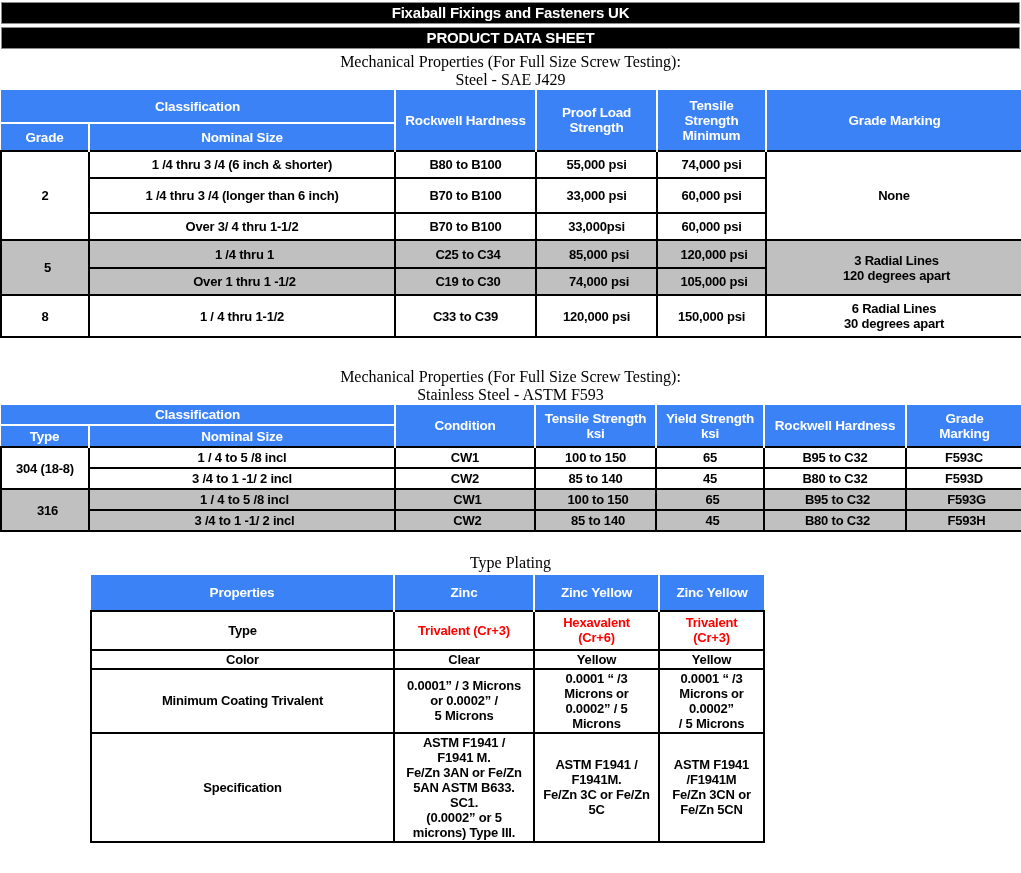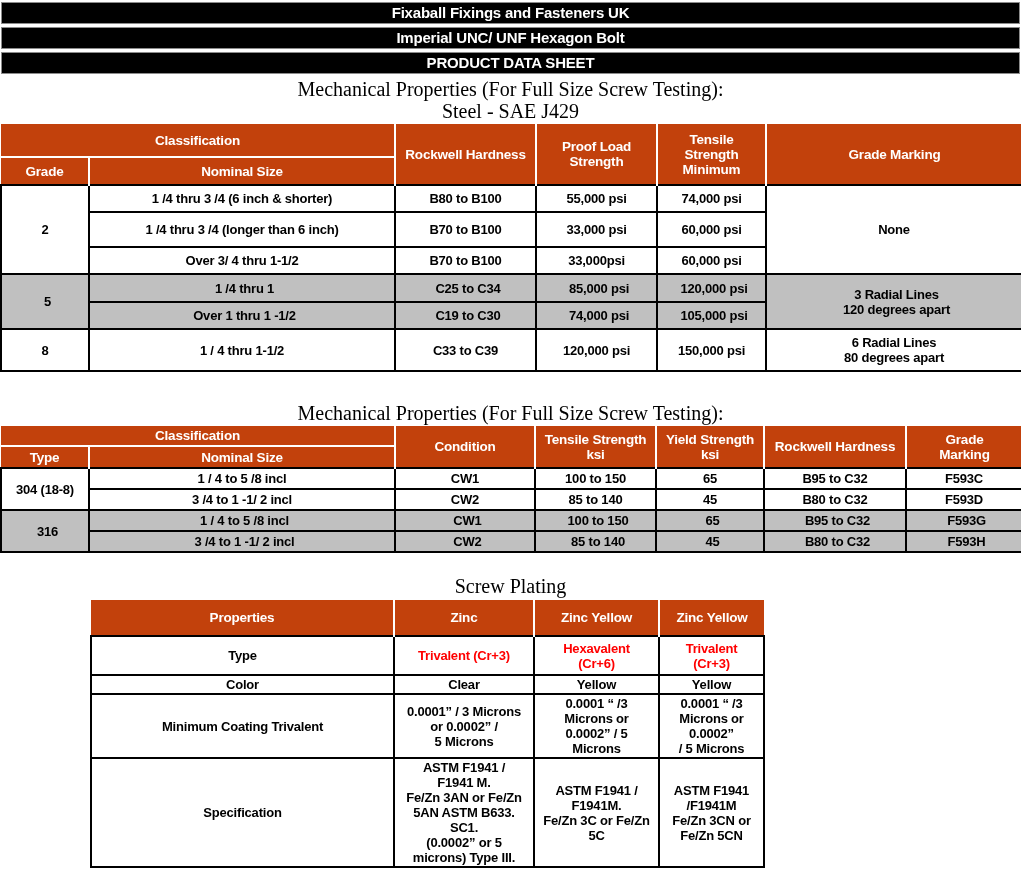--- a/index.html
+++ b/index.html
@@ -15,37 +15,37 @@
     background:#000; color:#fff;
     border:1px solid #8c8c8c;
     height:20px; line-height:20px;
     text-align:center; font-weight:bold; font-size:15px;
     letter-spacing:-0.2px;
     margin:0 1px 3px 1px;
   }
   
   .sect-title {
     font-family:"Liberation Serif", serif;
-    font-size:20px; line-height:1.1;
+    font-size:16px; line-height:1.1;
     text-align:center; margin:0;
   }
   .mt-gap1 { margin-top:4px; }
   .mt-gap2 { margin-top:30px; }
   .mt-gap3 { margin-top:22px; }
 
   
   table.t {
     border-collapse:collapse; table-layout:fixed;
     font-weight:bold; letter-spacing:-0.2px;
   }
   table.t1, table.t2 { width:1021px; margin-top:2px; }
   table.t3 { width:673px; margin-left:90px; margin-top:3px; }
 
   table.t th {
-    background:#c2410c; color:#fff;
+    background:#3b82f6; color:#fff;
     font-size:13.5px; font-weight:bold;
     text-align:center; vertical-align:middle;
     padding:2px 2px;
     border:none; border-left:2px solid #fff;
   }
   table.t th.first { border-left:none; }
   table.t th.span-head { border-bottom:2px solid #fff; }
 
   table.t td {
     border:2px solid #000;
@@ -65,21 +65,20 @@
   tr.rh33 { height:33px; } tr.rh28 { height:28px; }
   tr.rh20 { height:20px; } tr.rh22 { height:22px; }
   tr.r23 { height:36px; } tr.r39 { height:39px; } tr.r19 { height:19px; }
   tr.r64 { height:64px; } tr.r93 { height:93px; }
 </style>
 </head>
 <body>
 
 <div class="banner">
   <div class="banner-bar">Fixaball Fixings and Fasteners UK</div>
-  <div class="banner-bar">Imperial UNC/ UNF Hexagon Bolt</div>
   <div class="banner-bar">PRODUCT DATA SHEET</div>
 </div>
 
 <div class="sect-title mt-gap1">
   <div>Mechanical Properties (For Full Size Screw Testing):</div>
   <div>Steel - SAE J429</div>
 </div>
 
 <table class="t t1">
   <colgroup>
@@ -140,27 +139,28 @@
     <td>74,000 psi</td>
     <td>105,000 psi</td>
   </tr>
   <tr class="r42">
     <td>8</td>
     <td>1 / 4 thru 1-1/2</td>
     <td>C33 to C39</td>
     <td>120,000 psi</td>
     <td>150,000 psi</td>
     <td class="pre">6 Radial Lines
-80 degrees apart</td>
+30 degrees apart</td>
   </tr>
 </tbody>
   </table>
 
 <div class="sect-title mt-gap2">
   <div>Mechanical Properties (For Full Size Screw Testing):</div>
+  <div>Stainless Steel - ASTM F593</div>
 </div>
 
 <table class="t t2">
   <colgroup>
     <col style="width:88px">
       <col style="width:306px">
       <col style="width:140px">
     <col style="width:121px">
       <col style="width:108px">
       <col style="width:142px">
@@ -213,21 +213,21 @@
     <td>CW2</td>
     <td>85 to 140</td>
     <td>45</td>
     <td>B80 to C32</td>
     <td>F593H</td>
   </tr>
 </tbody>
   </table>
 
 <div class="sect-title mt-gap3">
-  <div>Screw Plating</div>
+  <div>Type Plating</div>
 </div>
 
 <table class="t t3">
   <colgroup>
     <col style="width:303px">
       <col style="width:140px">
       <col style="width:125px">
       <col style="width:105px">
   </colgroup>
   <tbody>

